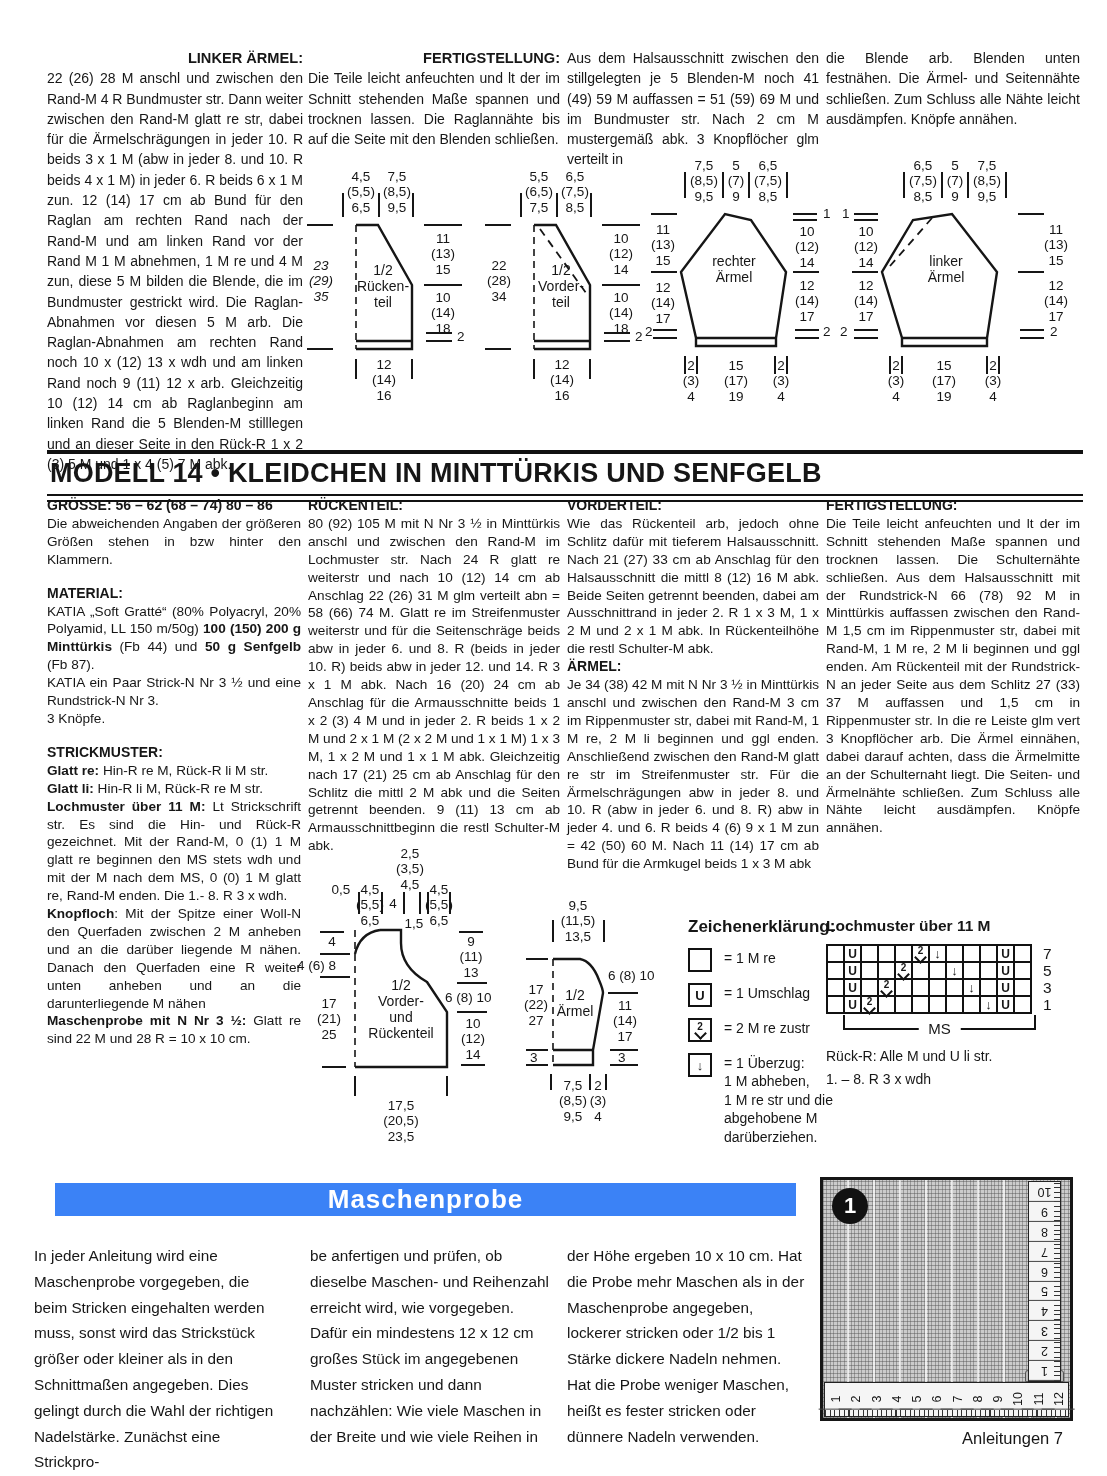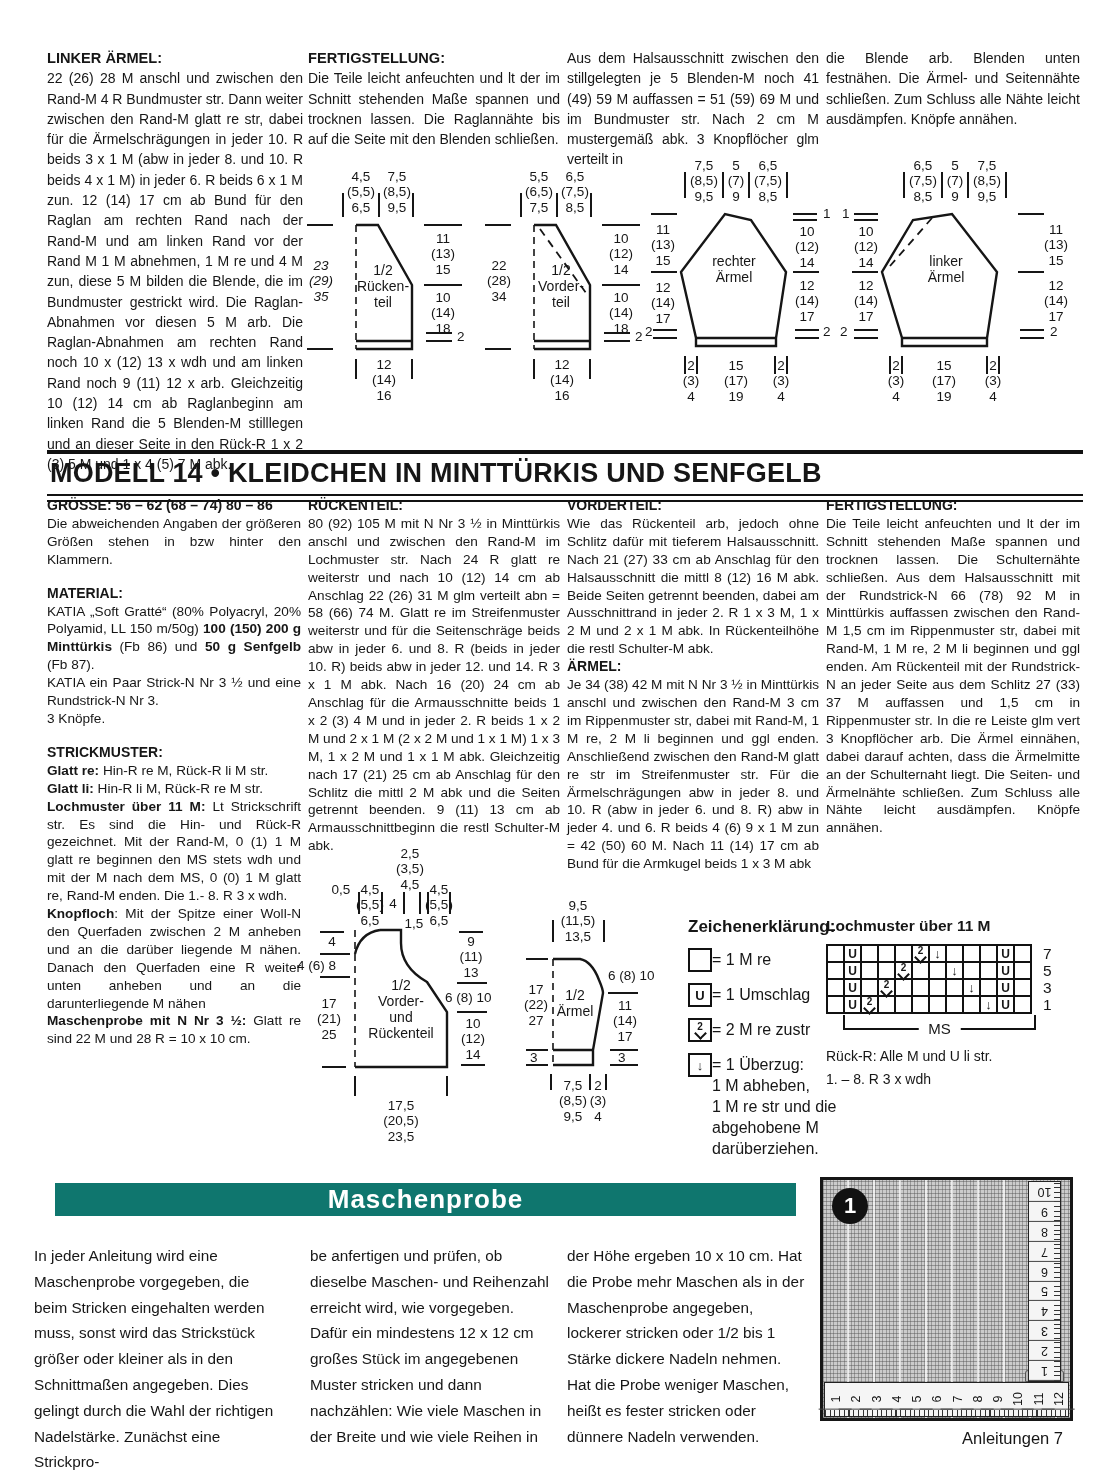--- a/index.html
+++ b/index.html
@@ -2,21 +2,21 @@
 <html><head>
 <meta charset="utf-8">
 <style>
   html,body{margin:0;padding:0;background:#e8e8e8;}
   #page{position:relative;width:1107px;height:1476px;background:#fff;margin:0 auto;
         font-family:"Liberation Sans",sans-serif;color:#161616;overflow:hidden;}
   p{margin:0;}
   .abs{position:absolute;}
   
   .tcol{position:absolute;font-size:14px;line-height:20.3px;text-align:justify;}
-  .thead{font-weight:bold;font-size:14.6px;text-align:left;}
+  .thead{font-weight:bold;font-size:14.6px;text-align:right;}
   
   .pcol{position:absolute;font-size:13.6px;line-height:17.9px;text-align:justify;}
   .phead{font-weight:bold;font-size:14px;text-align:left;}
   .gap{height:16px;}
   .b{font-weight:bold;}
   
   .model-bar{position:absolute;left:47px;top:450px;width:1036px;border-top:4px solid #111;}
   .model-title{font-size:27px;font-weight:bold;letter-spacing:.2px;padding:4px 0 5px 3px;}
   .model-dbl{height:4px;border-top:2px solid #111;border-bottom:2px solid #111;}
   
@@ -29,39 +29,39 @@
   .dash2{stroke-width:1.8px;stroke-dasharray:8 6;}
   .dlab{position:absolute;transform:translateX(-50%);text-align:center;font-size:13.5px;
         line-height:1.14;white-space:pre-line;}
   .noctr{transform:none;text-align:left;}
   .dname{font-size:14px;}
   
   .leg-title{font-weight:bold;font-size:17px;}
   .leg-row{display:flex;align-items:flex-start;margin-top:11px;}
   .leg-box{width:20px;height:20px;border:2px solid #111;flex:none;display:flex;align-items:center;
            justify-content:center;font-weight:bold;font-size:13px;background:#fff;}
-  .leg-text{font-size:16px;line-height:1.32;white-space:pre-line;padding-top:1px;}
+  .leg-text{margin-left:12px;font-size:14px;line-height:1.32;white-space:pre-line;padding-top:1px;}
   .z2{display:flex;flex-direction:column;align-items:center;font-size:10px;font-weight:bold;line-height:1;}
   .z2 i{width:7px;height:7px;border-right:2px solid #111;border-bottom:2px solid #111;
         transform:rotate(45deg);margin-top:-3px;}
   
   .loch-title{font-weight:bold;font-size:15.5px;}
   #loch-grid{position:absolute;left:0;top:27px;display:grid;grid-template-columns:repeat(12,17px);
              grid-auto-rows:17px;border:1px solid #111;width:max-content;background:#fff;}
   .lcell{border:1px solid #111;display:flex;align-items:center;justify-content:center;
          font-weight:bold;font-size:12px;}
   .darr{font-size:13px;font-weight:bold;}
   .rowlab{position:absolute;left:217px;width:22px;height:17px;line-height:18px;font-size:15.5px;}
   #ms-bracket{position:absolute;left:17px;top:98px;width:189px;height:13px;
               border-left:2px solid #111;border-right:2px solid #111;border-bottom:2px solid #111;}
   #ms-label{position:absolute;left:50%;bottom:-9px;transform:translateX(-50%);background:#fff;
             padding:0 10px;font-size:15px;}
   .loch-note{position:absolute;font-size:14px;line-height:1.6;}
   
-  .mp-bar{position:absolute;left:55px;top:1183px;width:741px;height:33px;background:#0f766e;
+  .mp-bar{position:absolute;left:55px;top:1183px;width:741px;height:33px;background:#3b82f6;
           color:#fff;display:flex;align-items:center;justify-content:center;font-size:26px;
           font-weight:bold;letter-spacing:1px;}
   .mp-col{position:absolute;font-size:15.3px;line-height:25.8px;text-align:left;}
   
   .swatch{position:absolute;left:820px;top:1177px;width:247px;height:238px;border:3px solid #161616;
           background-color:#cbcbcb;
           background-image:
             repeating-linear-gradient(90deg,transparent 0 24px,rgba(255,255,255,.7) 24px 26px),
             repeating-linear-gradient(0deg,rgba(80,80,80,.45) 0 1.5px,transparent 1.5px 4px),
             repeating-linear-gradient(90deg,rgba(60,60,60,.35) 0 1px,transparent 1px 3.5px);}
@@ -308,21 +308,21 @@
   <div class="model-bar">
     <div class="model-title">MODELL 14 • KLEIDCHEN IN MINTTÜRKIS UND SENFGELB</div>
     <div class="model-dbl"></div>
   </div>
 
   <div class="pcol" style="left:47px;top:497px;width:254px;">
     <p class="phead">GRÖSSE: 56 – 62 (68 – 74) 80 – 86</p>
     <p>Die abweichenden Angaben der größeren Größen stehen in bzw hinter den Klammern.</p>
     <div class="gap"></div>
     <p class="phead">MATERIAL:</p>
-    <p><span>KATIA „Soft Gratté“ (80% Polyacryl, 20% Polyamid, LL 150 m/50g) </span><span class="b">100 (150) 200 g Minttürkis</span><span> (Fb 86) und </span><span class="b">50 g Senfgelb</span><span> (Fb 87).</span></p>
+    <p><span>KATIA „Soft Gratté“ (80% Polyacryl, 20% Polyamid, LL 150 m/50g) </span><span class="b">100 (150) 200 g Minttürkis</span><span> (Fb 44) und </span><span class="b">50 g Senfgelb</span><span> (Fb 87).</span></p>
     <p>KATIA ein Paar Strick-N Nr 3 ½ und eine Rundstrick-N Nr 3.</p>
     <p>3 Knöpfe.</p>
     <div class="gap"></div>
     <p class="phead">STRICKMUSTER:</p>
     <p><span class="b">Glatt re:</span><span> Hin-R re M, Rück-R li M str.</span></p>
     <p><span class="b">Glatt li:</span><span> Hin-R li M, Rück-R re M str.</span></p>
     <p><span class="b">Lochmuster über 11 M:</span><span> Lt Strickschrift str. Es sind die Hin- und Rück-R gezeichnet. Mit der Rand-M, 0 (1) 1 M glatt re beginnen den MS stets wdh und mit der M nach dem MS, 0 (0) 1 M glatt re, Rand-M enden. Die 1.- 8. R 3 x wdh.</span></p>
     <p><span class="b">Knopfloch</span><span>: Mit der Spitze einer Woll-N den Querfaden zwischen 2 M anheben und an die darüber liegende M nähen. Danach den Querfaden eine R weiter unten anheben und an die darunterliegende M nähen</span></p>
     <p><span class="b">Maschenprobe mit N Nr 3 ½:</span><span> Glatt re sind 22 M und 28 R = 10 x 10 cm.</span></p>
   </div>

